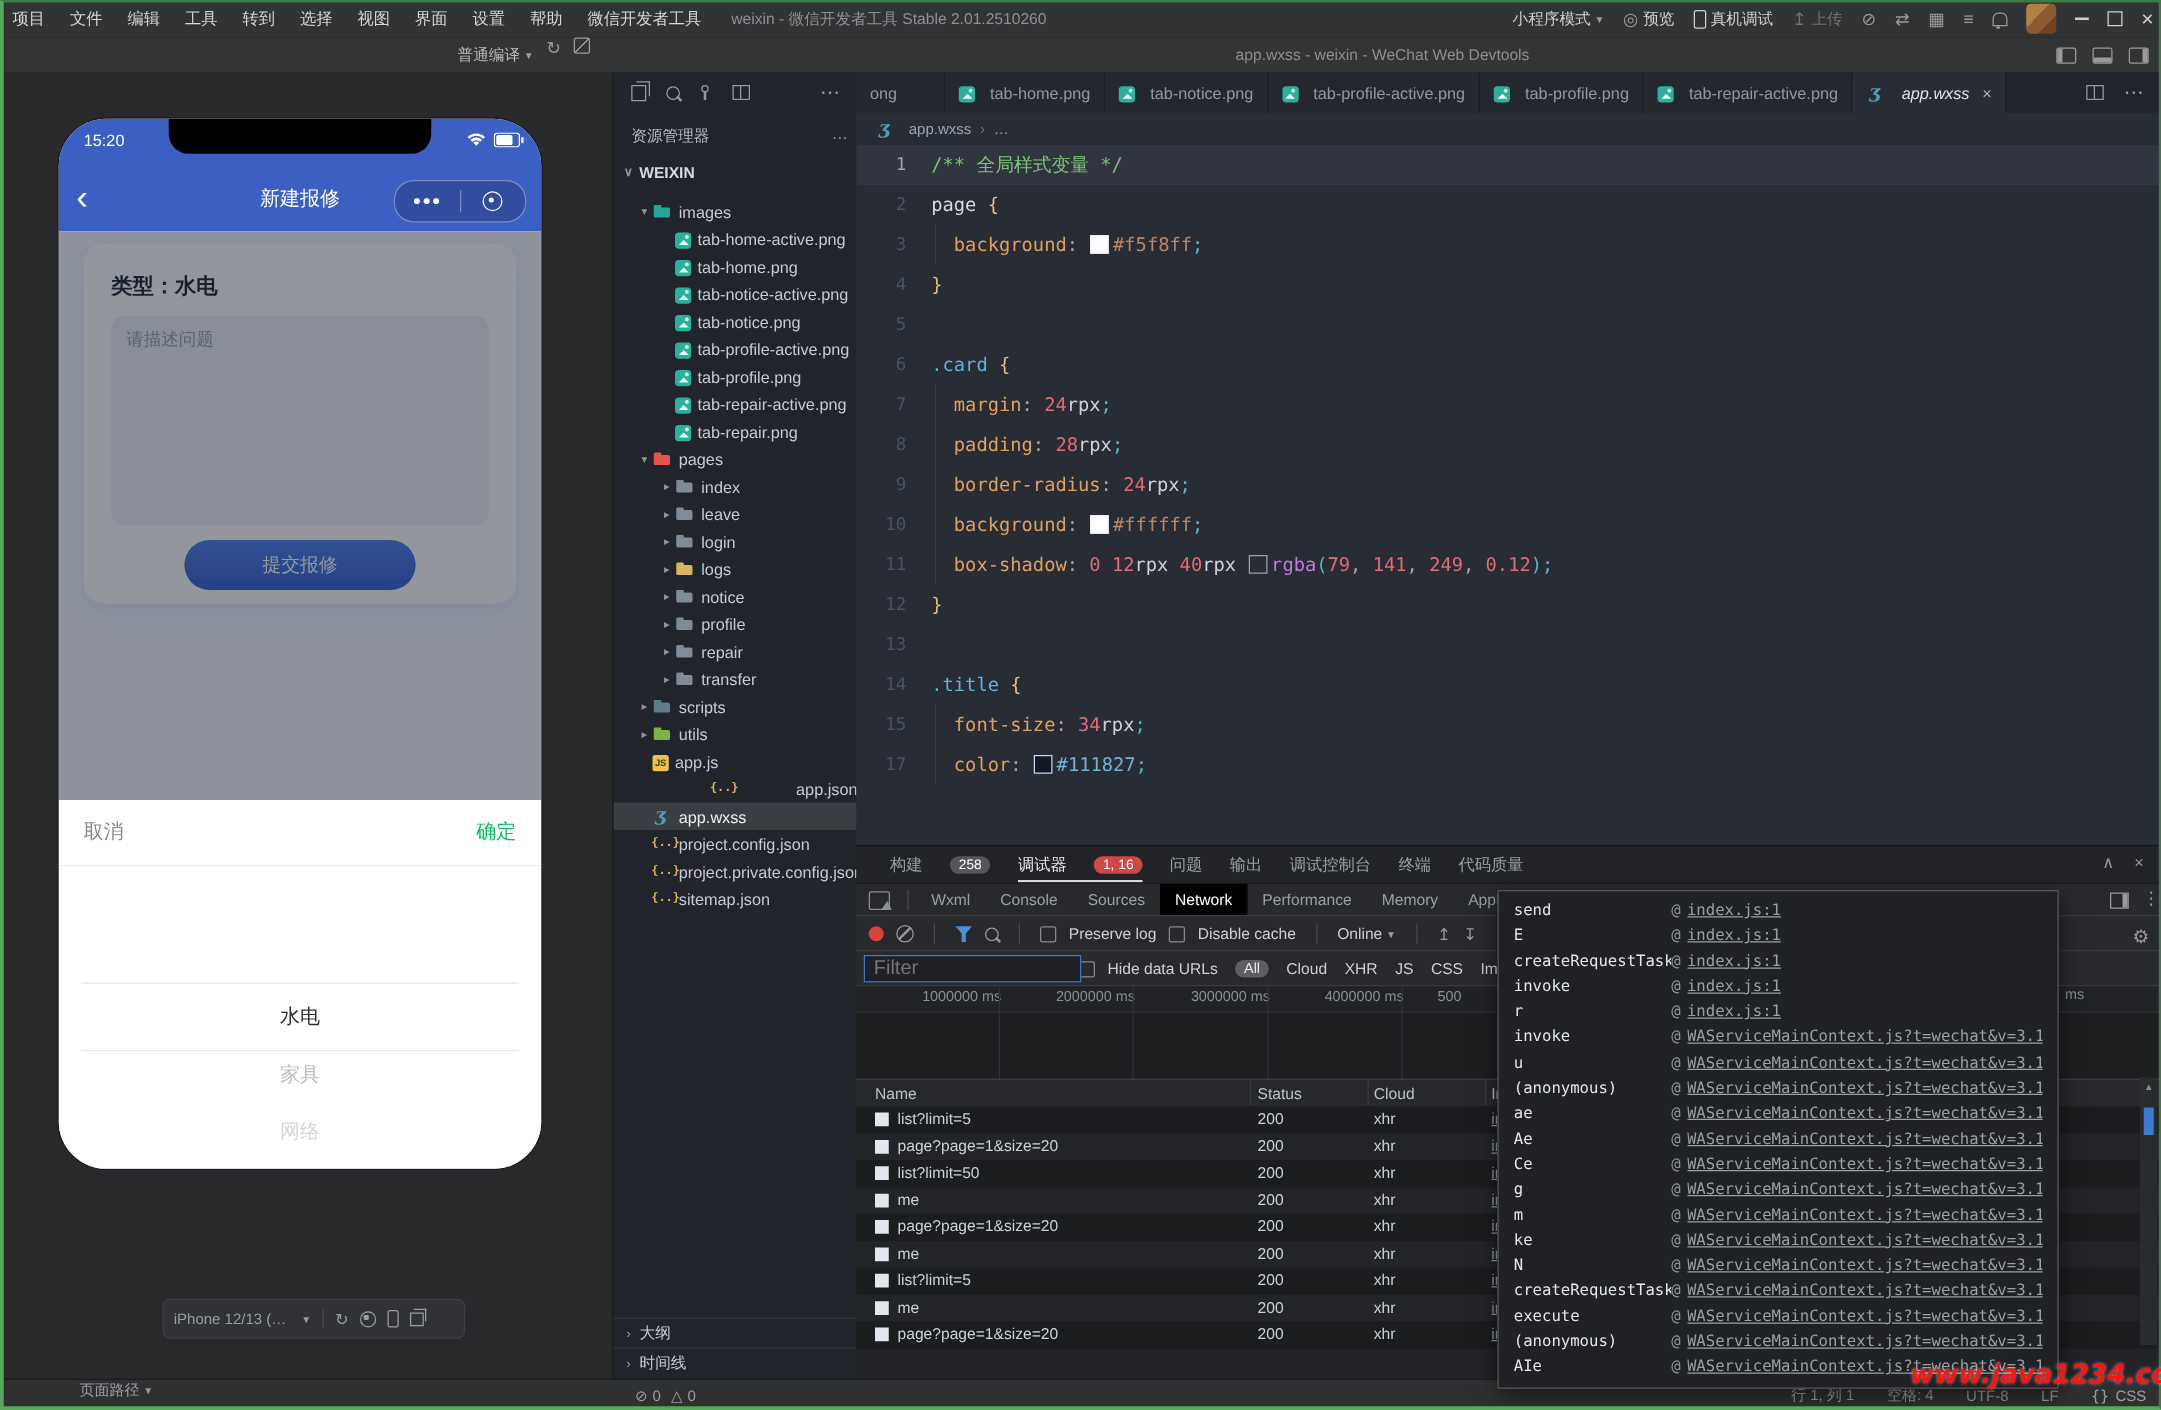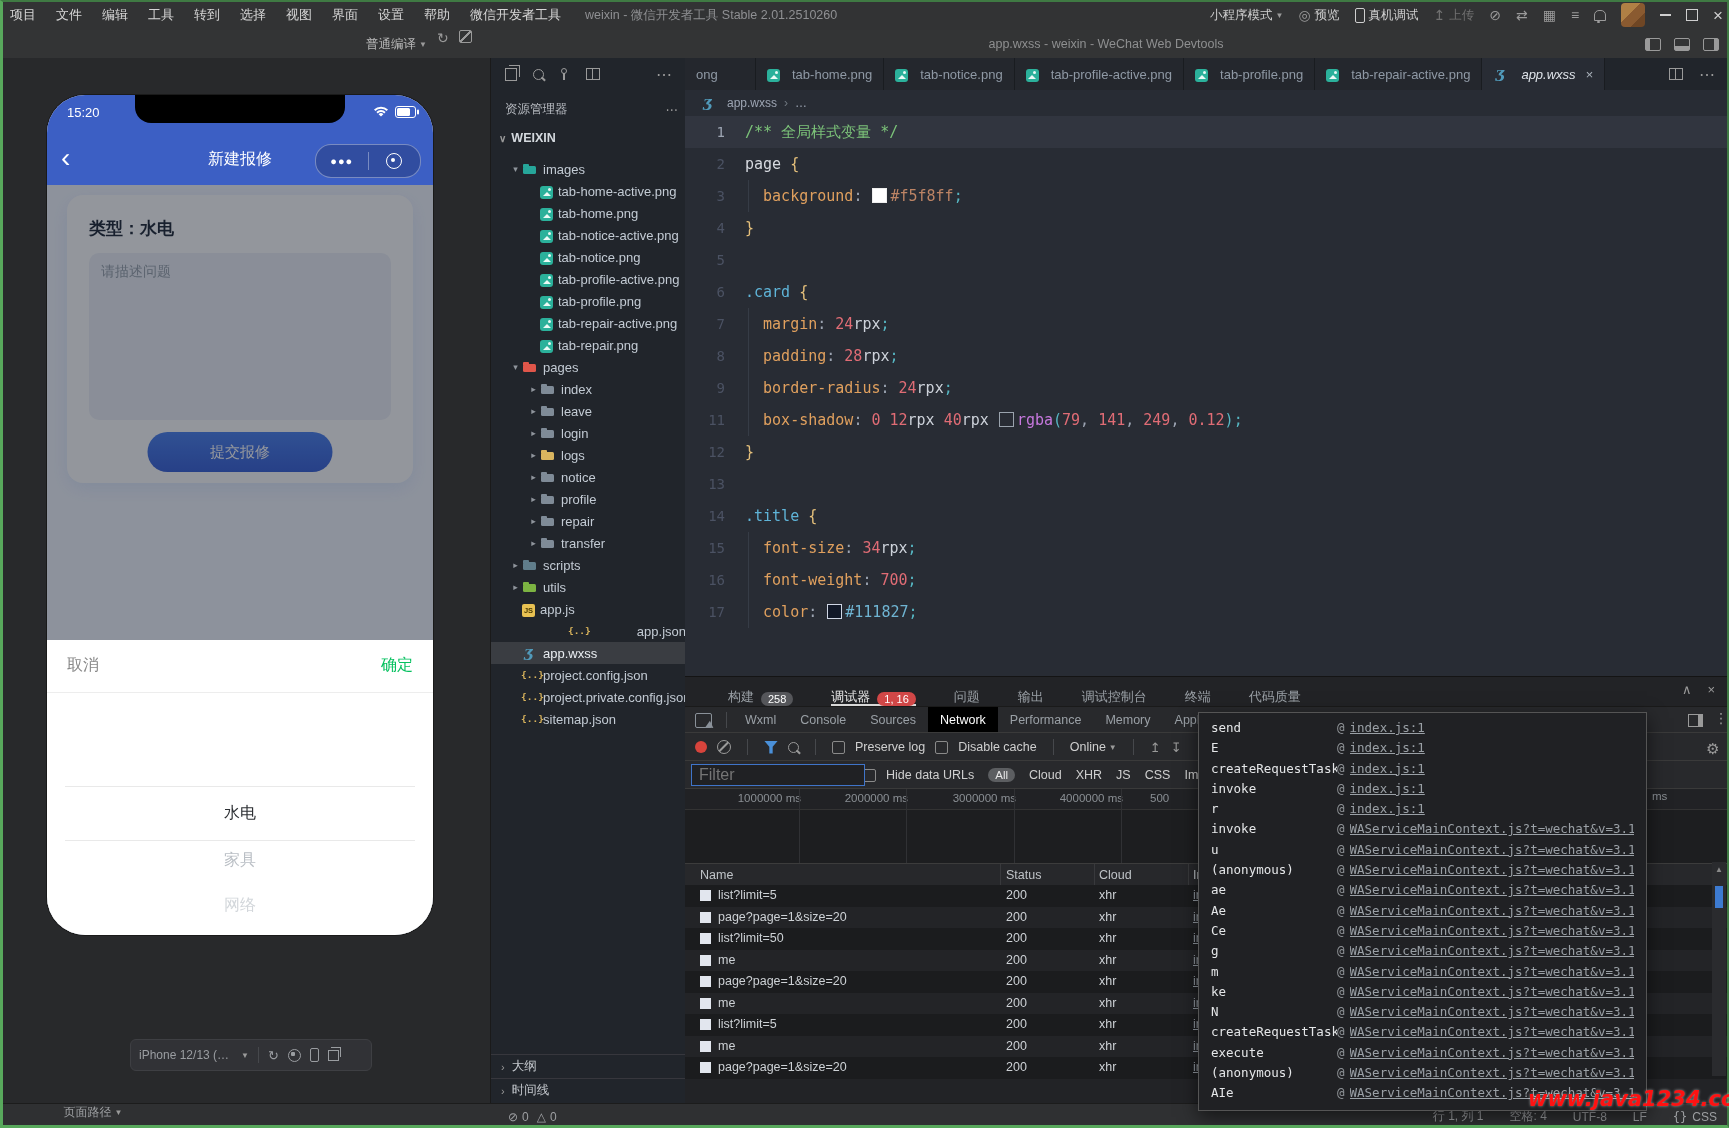--- a/index.html
+++ b/index.html
@@ -128,21 +128,21 @@
   .tk-cm{color:#7cc379}.tk-el{color:#d7dae0}.tk-sel{color:#5fb4d8}.tk-prop{color:#e0a05e}
   .tk-pun{color:#9da5b3}.tk-num{color:#e06c75}.tk-unit{color:#cdd2da}.tk-hex{color:#bd8465}
   .tk-hexb{color:#6fb4d2}.tk-semi{color:#56b6c2}.tk-brace{color:#e5c07b}.tk-fn{color:#c678dd}.tk-paren{color:#56b6c2}
   .sw{display:inline-block;width:13px;height:13px;margin:0 3px -2px 1px;border:1px solid #999;}
   .sw.white{background:#fff;border-color:#eee;}
   .sw.outline{background:transparent;border-color:#9aa3ad;}
   .sw.dark{background:#111827;border-color:#cfd6e4;}
   
   #panel{left:685px;top:676px;width:1044px;height:427px;background:#222326;border-top:1px solid #141414;}
   #ptabs{position:absolute;left:0;top:0;right:0;height:29px;display:flex;align-items:center;gap:22px;padding-left:27px;font-size:13px;color:#9aa0a6;}
-  .ptab{display:flex;align-items:flex-end;gap:7px;height:29px;margin-left:16px;}
+  .ptab{display:flex;align-items:center;gap:22px;height:29px;}
   .ptab.active{color:#e8e8e8;box-shadow:inset 0 -2px 0 #d8d8d8;}
   .badge{border-radius:9px;padding:1px 7px;font-size:11px;color:#fff;}
   .badge.gray{background:#55565a;}
   .badge.red{background:#d14747;}
   #p-close-ics{position:absolute;right:14px;top:5px;display:flex;gap:16px;color:#9a9a9a;font-size:13px;}
   #dtabs{position:absolute;left:0;top:29px;right:0;height:26px;background:#28292c;border-top:1px solid #1a1a1a;display:flex;align-items:center;font-size:12.5px;color:#9aa0a6;}
   .dtab{padding:0 12px;height:26px;line-height:26px;}
   .dtab.active{background:#000;color:#fff;}
   .insp{width:15px;height:13px;border:1.4px solid #8a9199;border-radius:2px;margin:0 8px 0 10px;position:relative;}
   .insp::after{content:"";position:absolute;right:-3px;bottom:-3px;border-left:7px solid #8a9199;border-top:4px solid transparent;border-bottom:4px solid transparent;transform:rotate(35deg);}
@@ -526,26 +526,26 @@
   <div id="code" class="abs">
       <div class="cline hl"><span class="ln">1</span><span class="ct"><span class="tk-cm">/** 全局样式变量 */</span></span></div>
       <div class="cline"><span class="ln">2</span><span class="ct"><span class="tk-el">page</span><span class="tk-pun"> </span><span class="tk-brace">{</span></span></div>
       <div class="cline"><span class="ln">3</span><span class="guide"></span><span class="ct"><span class="tk-pun">  </span><span class="tk-prop">background</span><span class="tk-pun">: </span><span class="sw white"></span><span class="tk-hex">#f5f8ff</span><span class="tk-semi">;</span></span></div>
       <div class="cline"><span class="ln">4</span><span class="ct"><span class="tk-brace">}</span></span></div>
       <div class="cline"><span class="ln">5</span><span class="ct"></span></div>
       <div class="cline"><span class="ln">6</span><span class="ct"><span class="tk-sel">.card</span><span class="tk-pun"> </span><span class="tk-brace">{</span></span></div>
       <div class="cline"><span class="ln">7</span><span class="guide"></span><span class="ct"><span class="tk-pun">  </span><span class="tk-prop">margin</span><span class="tk-pun">: </span><span class="tk-num">24</span><span class="tk-unit">rpx</span><span class="tk-semi">;</span></span></div>
       <div class="cline"><span class="ln">8</span><span class="guide"></span><span class="ct"><span class="tk-pun">  </span><span class="tk-prop">padding</span><span class="tk-pun">: </span><span class="tk-num">28</span><span class="tk-unit">rpx</span><span class="tk-semi">;</span></span></div>
       <div class="cline"><span class="ln">9</span><span class="guide"></span><span class="ct"><span class="tk-pun">  </span><span class="tk-prop">border-radius</span><span class="tk-pun">: </span><span class="tk-num">24</span><span class="tk-unit">rpx</span><span class="tk-semi">;</span></span></div>
+      <div class="cline"><span class="ln">10</span><span class="guide"></span><span class="ct"><span class="tk-pun">  </span><span class="tk-prop">background</span><span class="tk-pun">: </span><span class="sw white"></span><span class="tk-hex">#ffffff</span><span class="tk-semi">;</span></span></div>
       <div class="cline"><span class="ln">11</span><span class="guide"></span><span class="ct"><span class="tk-pun">  </span><span class="tk-prop">box-shadow</span><span class="tk-pun">: </span><span class="tk-num">0</span><span class="tk-pun"> </span><span class="tk-num">12</span><span class="tk-unit">rpx</span><span class="tk-pun"> </span><span class="tk-num">40</span><span class="tk-unit">rpx</span><span class="tk-pun"> </span><span class="sw outline"></span><span class="tk-fn">rgba</span><span class="tk-paren">(</span><span class="tk-num">79</span><span class="tk-pun">, </span><span class="tk-num">141</span><span class="tk-pun">, </span><span class="tk-num">249</span><span class="tk-pun">, </span><span class="tk-num">0.12</span><span class="tk-paren">)</span><span class="tk-semi">;</span></span></div>
       <div class="cline"><span class="ln">12</span><span class="ct"><span class="tk-brace">}</span></span></div>
       <div class="cline"><span class="ln">13</span><span class="ct"></span></div>
       <div class="cline"><span class="ln">14</span><span class="ct"><span class="tk-sel">.title</span><span class="tk-pun"> </span><span class="tk-brace">{</span></span></div>
       <div class="cline"><span class="ln">15</span><span class="guide"></span><span class="ct"><span class="tk-pun">  </span><span class="tk-prop">font-size</span><span class="tk-pun">: </span><span class="tk-num">34</span><span class="tk-unit">rpx</span><span class="tk-semi">;</span></span></div>
-      <div class="cline"><span class="ln">16</span><span class="guide"></span><span class="ct"><span class="tk-pun">  </span><span class="tk-prop">font-weight</span><span class="tk-pun">: </span><span class="tk-num">700</span><span class="tk-semi">;</span></span></div>
       <div class="cline"><span class="ln">17</span><span class="guide"></span><span class="ct"><span class="tk-pun">  </span><span class="tk-prop">color</span><span class="tk-pun">: </span><span class="sw dark"></span><span class="tk-hexb">#111827</span><span class="tk-semi">;</span></span></div>
     </div>
 
   <div id="panel" class="abs">
     <div id="ptabs">
         <span class="ptab">
           <span>构建</span>
           <span class="badge gray">258</span>
         </span>
         <span class="ptab active">

